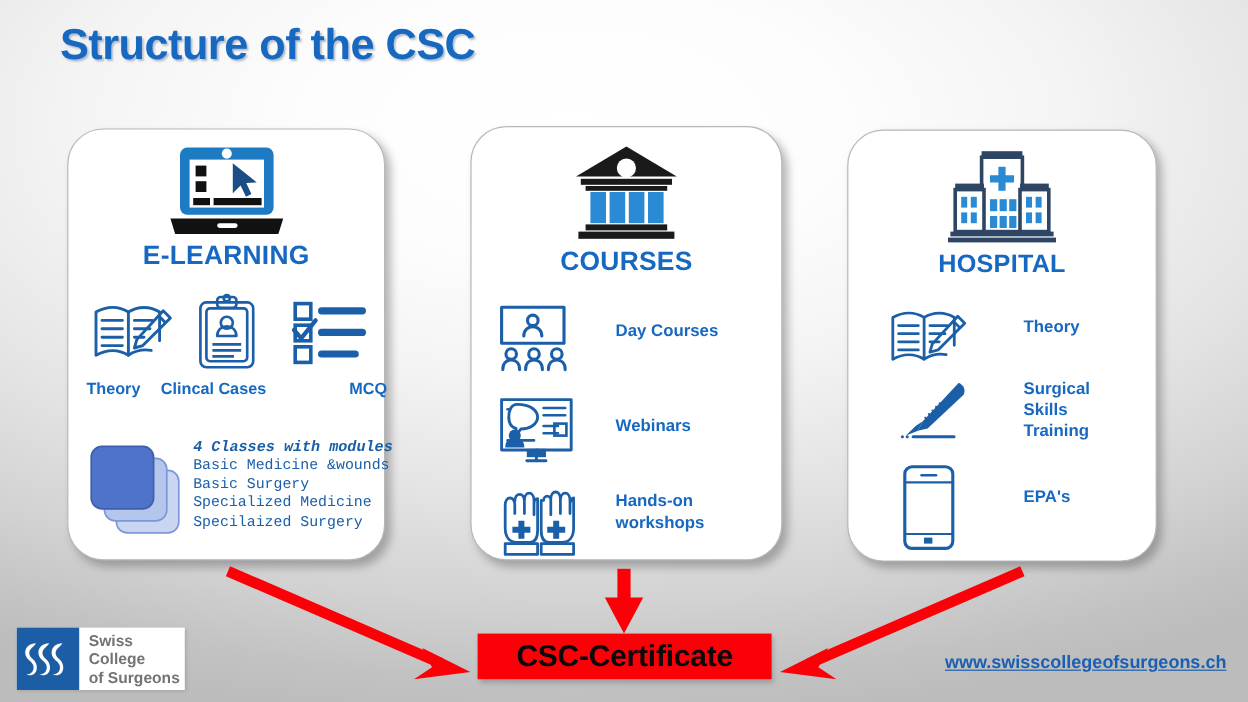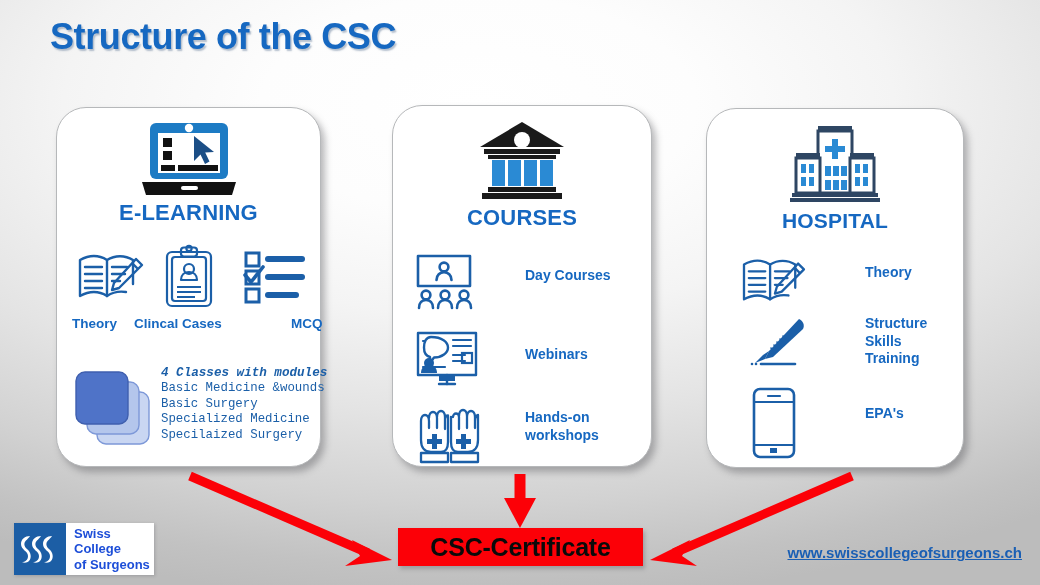--- a/index.html
+++ b/index.html
@@ -82,21 +82,20 @@
 
   
   .row-item { position: absolute; }
   .row-label {
     position: absolute;
     font-size: 14px;
     font-weight: bold;
     color: #1668c1;
     line-height: 17.5px;
     white-space: nowrap;
-    margin-left: 12px;
   }
 
   
   #certificate {
     position: absolute;
     left: 398px; top: 528px;
     width: 245px; height: 38px;
     background: #fc0007;
     display: flex; align-items: center; justify-content: center;
     box-shadow: 2px 3px 4px rgba(90,90,95,0.35);
@@ -111,21 +110,21 @@
     left: 14px; top: 523px;
     width: 140px; height: 52px;
     background: #ffffff;
     display: flex; align-items: stretch;
     box-shadow: 1px 1px 3px rgba(90,90,95,0.30);
   }
   #logo-mark { width: 52px; background: #1c5ea5; position: relative; }
   #logo-text {
     flex: 1; display: flex; flex-direction: column;
     justify-content: center; padding-left: 8px;
-    font-size: 13px; font-weight: bold; color: #1d4ed8; line-height: 15.5px;
+    font-size: 13px; font-weight: bold; color: #737373; line-height: 15.5px;
   }
 
   
   #site-url {
     position: absolute;
     right: 18px; bottom: 24px;
     font-size: 15px;
     font-weight: bold;
     color: #1a5fb4;
     text-decoration: underline;
@@ -375,21 +374,21 @@
             <path d="M40 19 L44 23"></path>
         </g>
         <path d="M18 47 H52" stroke="#1b5fa8" stroke-width="2.6" stroke-linecap="round"></path>
         <g fill="#1b5fa8">
           <circle cx="9" cy="47" r="1.3"></circle>
             <circle cx="13" cy="47" r="1.3"></circle>
         </g>
       </svg>
     </div>
     <div class="row-label" style="left:146px; top:206px;">
-      <span>Structure</span><br>
+      <span>Surgical</span><br>
       <span>Skills</span><br>
       <span>Training</span>
     </div>
 
     <div class="row-item" style="left:44px; top:278px;">
       <svg width="46" height="72" viewBox="0 0 46 72">
         <rect x="3" y="2" width="40" height="68" rx="6" fill="none" stroke="#1b5fa8" stroke-width="2.6"></rect>
         <path d="M17 9 H29" stroke="#1b5fa8" stroke-width="2.2" stroke-linecap="round"></path>
         <path d="M3 15 H43" stroke="#1b5fa8" stroke-width="1.8"></path>
         <path d="M3 58 H43" stroke="#1b5fa8" stroke-width="1.8"></path>

